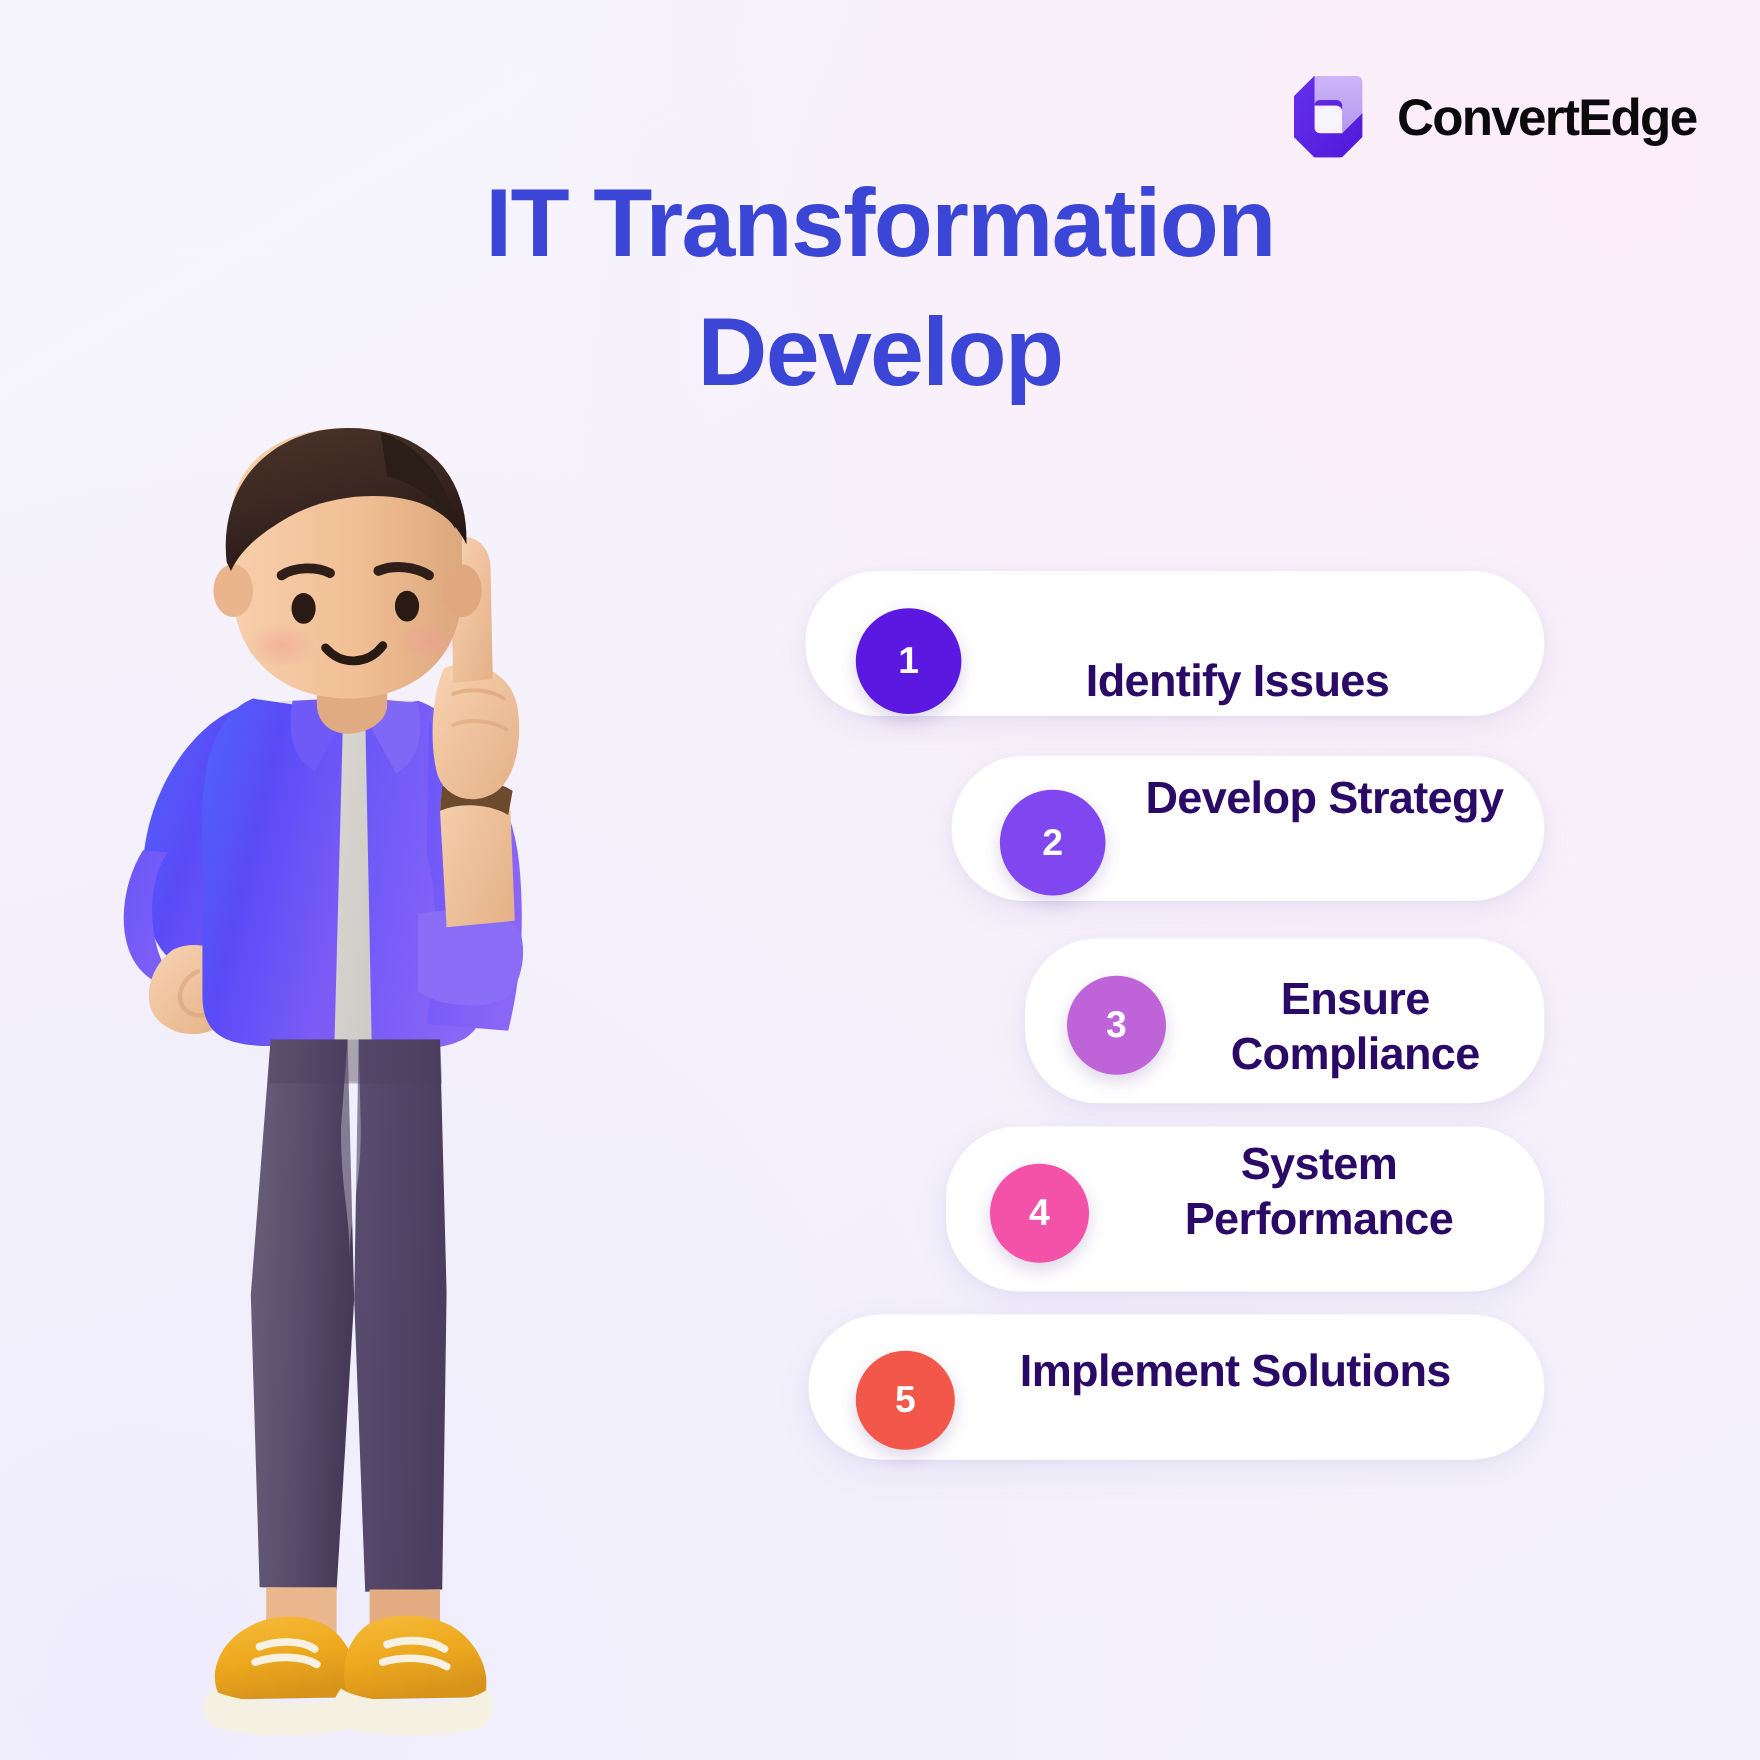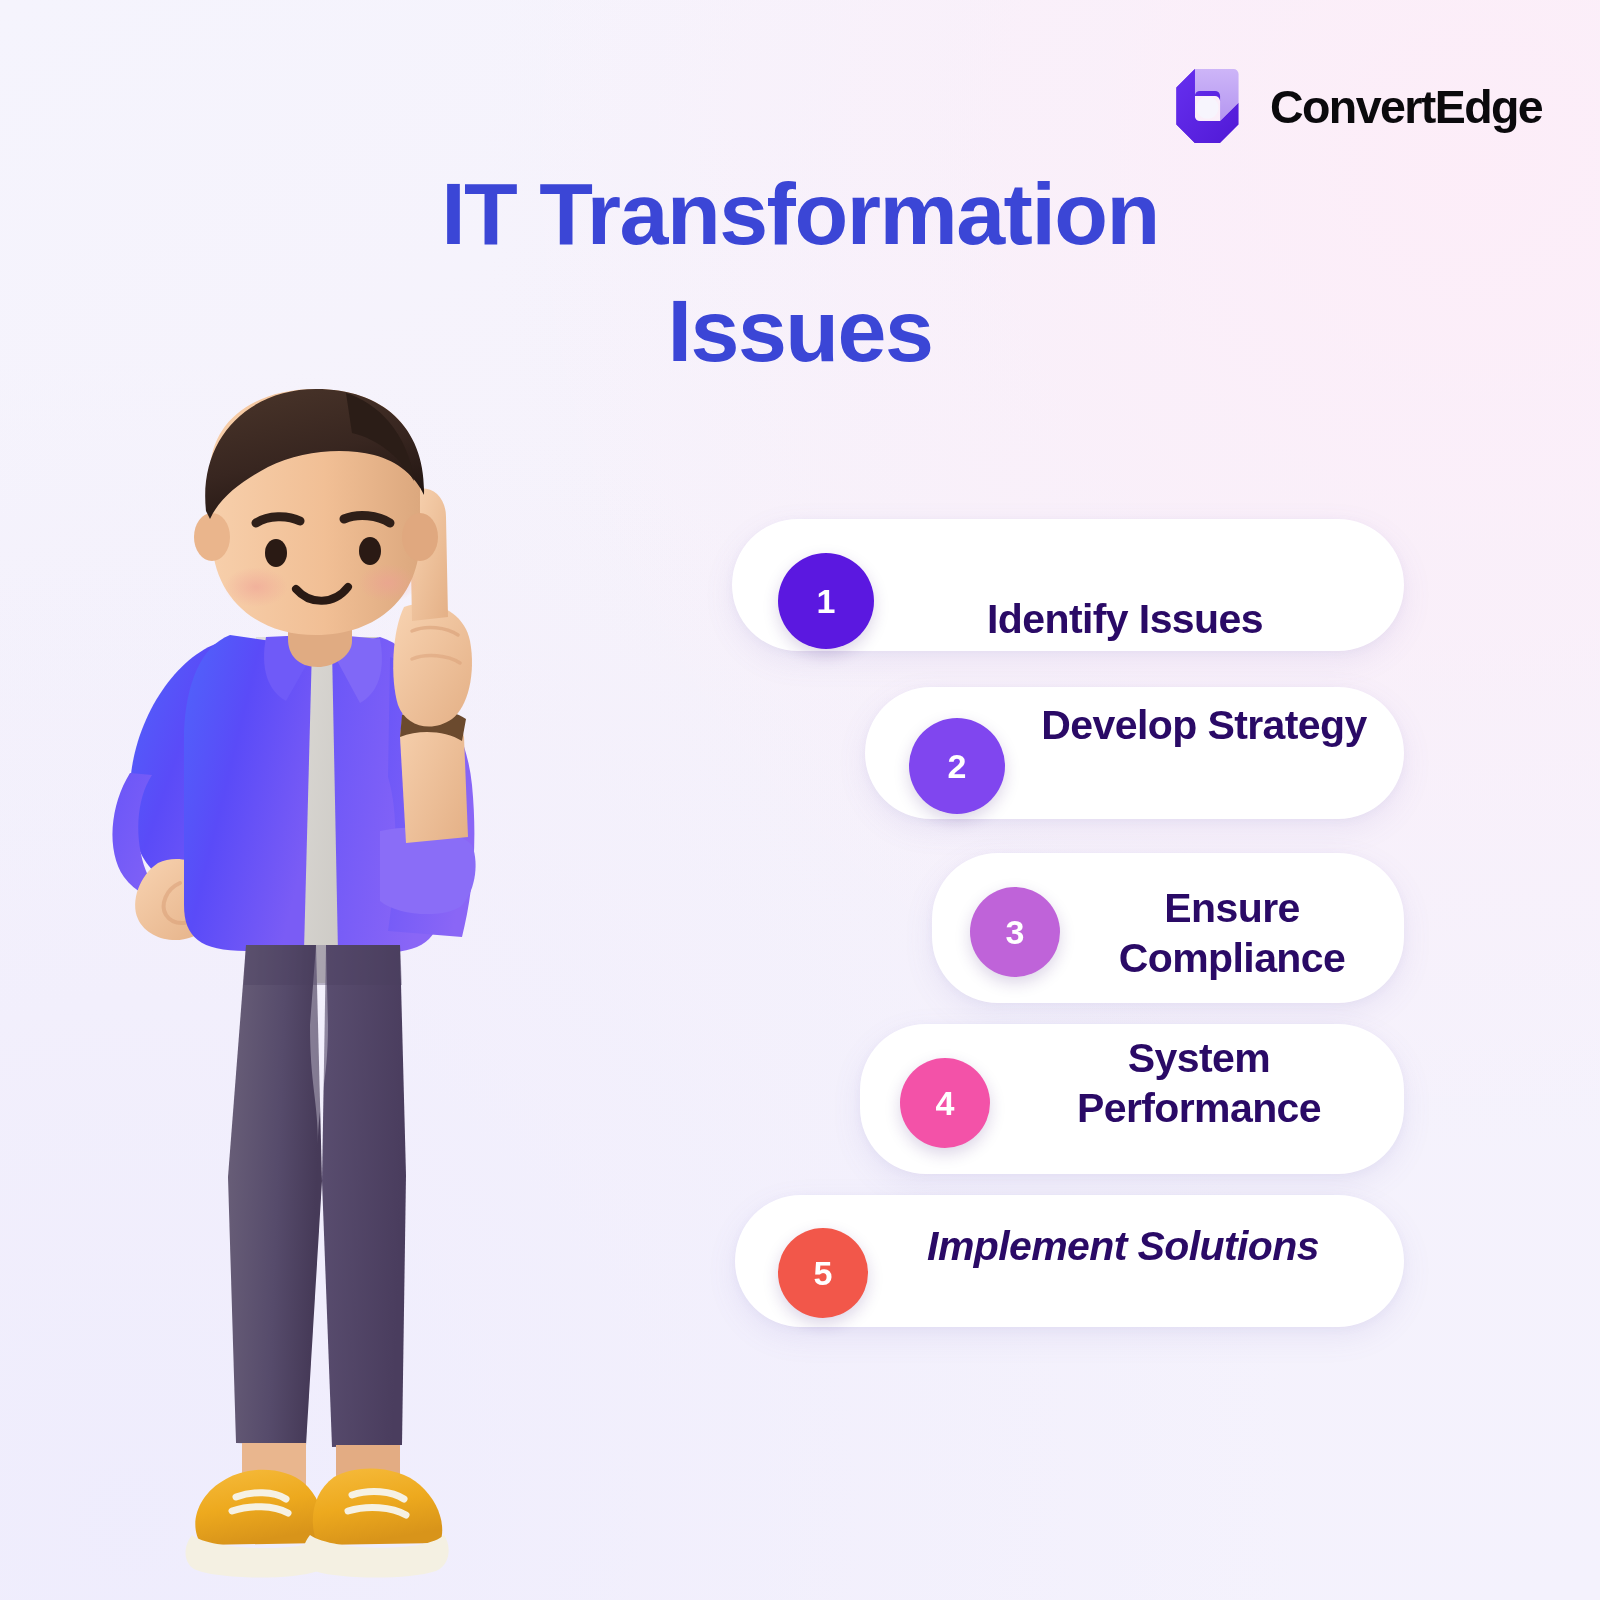--- a/index.html
+++ b/index.html
@@ -33,21 +33,21 @@
     letter-spacing:-1.6px;
     color:#0b0a0d;
     white-space:nowrap;
     transform:scaleX(0.99);
     transform-origin:left center;
   }
 
   
   #title {
     position:absolute;
-    left:300px; top:155px;
+    left:300px; top:144px;
     width:1000px;
     text-align:center;
     color:#3b46d6;
     font-size:88px;
     font-weight:bold;
     line-height:1.33;
     letter-spacing:-1.5px;
   }
   #title .l2 { display:block; }
 
@@ -133,21 +133,21 @@
                A6 6 0 0 1 38 32 H56 A6 6 0 0 1 62 38 V44 L62 68 L62 44
                A6 6 0 0 0 56 38 H32 Z" fill="url(#lgDark)"></path>
       <path d="M32 6 L10 28 V72 L32 94 H60 L82 72 H40 A8 8 0 0 1 32 64 Z" fill="url(#lgDark)"></path>
       <circle cx="47" cy="52" r="13" fill="#f7f5fd"></circle>
     </svg>
     <div id="logo-word" style="color: rgb(11, 10, 13);">ConvertEdge</div>
   </div>
 
   <h1 id="title" style="color: rgb(59, 70, 214);">
     <span class="l1">IT Transformation</span>
-    <span class="l2">Issues</span>
+    <span class="l2">Develop</span>
   </h1>
 
   <svg id="character" viewBox="0 0 560 1215">
     <defs>
       <linearGradient id="skin" x1="0" y1="0" x2="1" y2="0">
         <stop offset="0%" stop-color="#f7cfab"></stop>
         <stop offset="55%" stop-color="#f1bf95"></stop>
         <stop offset="100%" stop-color="#dca87e"></stop>
       </linearGradient>
       <linearGradient id="skinArm" x1="0" y1="0" x2="1" y2="1">
@@ -305,16 +305,16 @@
     <div class="card tall" id="card-4" style="background: rgb(255, 255, 255);"></div>
     <div class="bubble" id="bub-4" style="background: rgb(243, 82, 168);">
       <span>4</span>
     </div>
     <div class="card-label" id="lbl-4" style="color: rgb(42, 10, 102);">System Performance</div>
 
     <div class="card" id="card-5" style="background: rgb(255, 255, 255);"></div>
     <div class="bubble" id="bub-5" style="background: rgb(242, 87, 74);">
       <span>5</span>
     </div>
-    <div class="card-label" id="lbl-5" style="color: rgb(42, 10, 102); font-style: italic;">Implement Solutions</div>
+    <div class="card-label" id="lbl-5" style="color: rgb(42, 10, 102);">Implement Solutions</div>
 
   </div>
 </div>
 
 </body></html>

